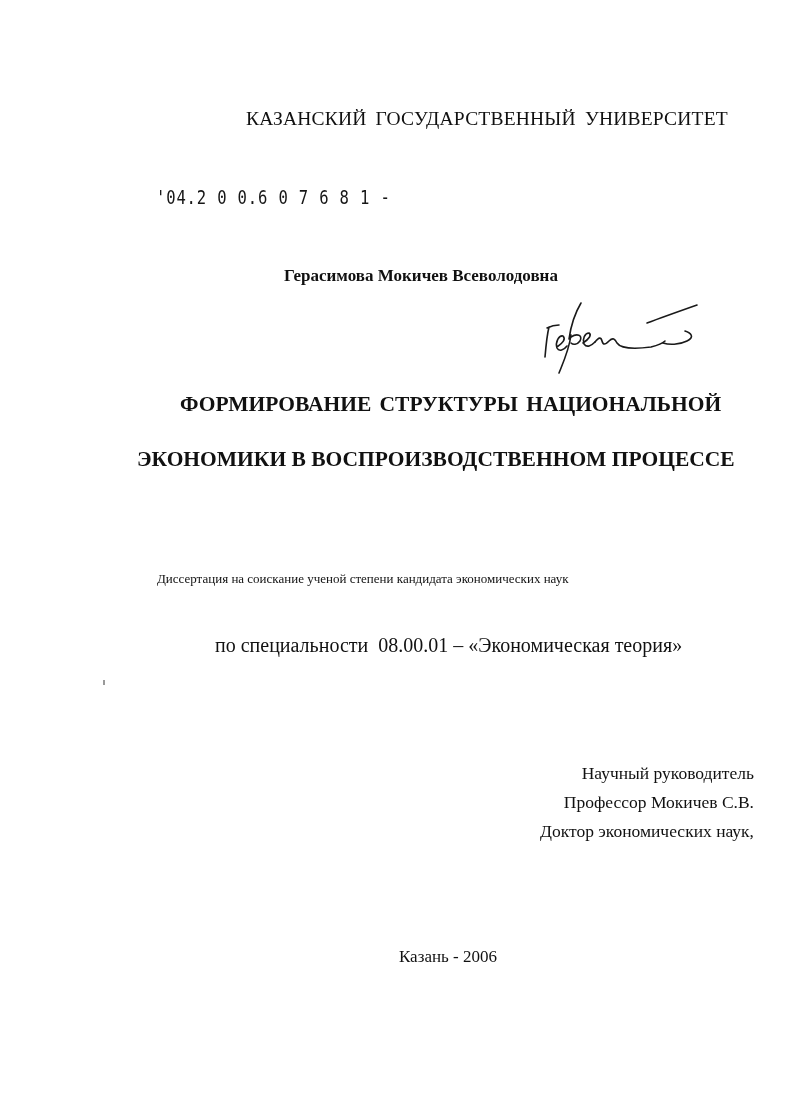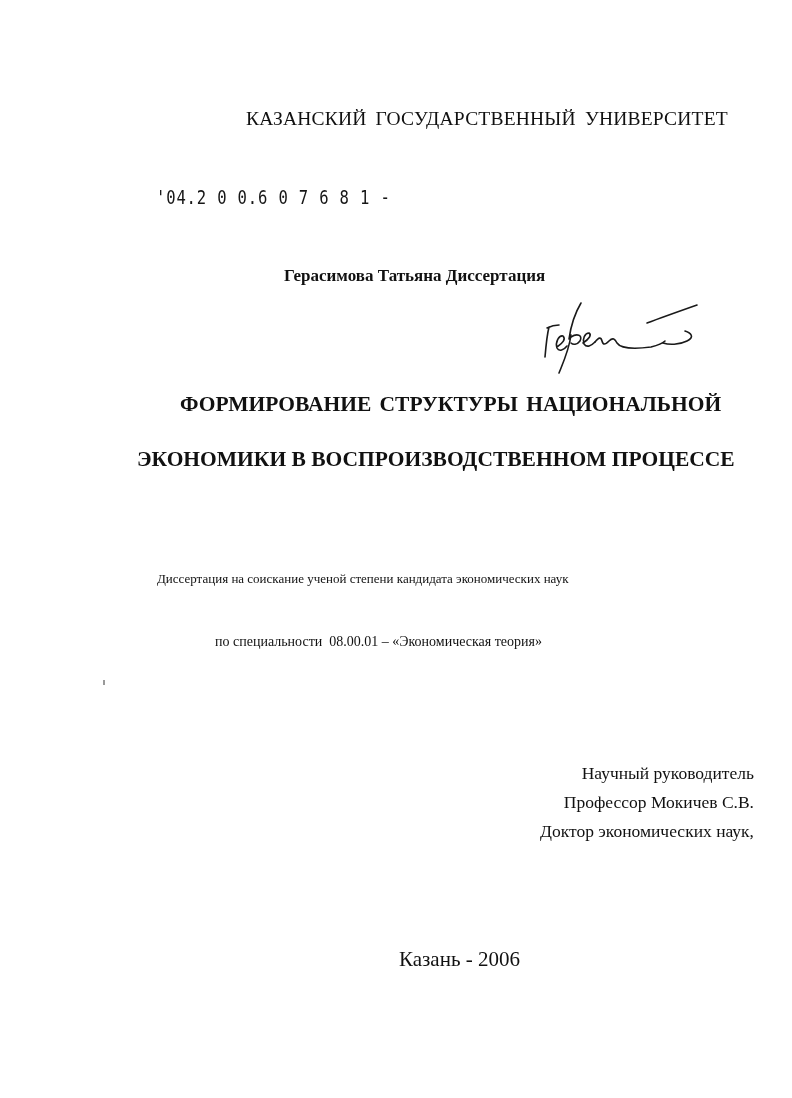--- a/index.html
+++ b/index.html
@@ -47,48 +47,48 @@
       text-align: right;
     }
     .title-1 { left: 180px; top: 392px; word-spacing: 3px; }
     .title-2 { left: 137px; top: 428px; margin-top: 19px; }
     .subtitle {
       left: 157px; top: 571px;
       font-size: 13px;
     }
     .specialty {
       left: 215px; top: 634px;
-      font-size: 14px;
+      font-size: 20px;
       white-space: pre;
     }
     .speck {
       left: 103px; top: 680px;
       width: 2px; height: 5px;
       background: #9a9a9a;
     }
     .supervisor {
       right: 38px; top: 759px;
       text-align: right;
       font-size: 17.5px;
       line-height: 29px;
     }
     .supervisor div { white-space: nowrap; }
     .city-year {
       left: 399px; top: 947px;
-      font-size: 21px;
+      font-size: 17px;
     }
   </style>
 </head>
 <body>
 
 <div class="abs university">КАЗАНСКИЙ  ГОСУДАРСТВЕННЫЙ  УНИВЕРСИТЕТ</div>
 
 <div class="abs stamp">'04.2 0 0.6  0 7 6 8 1 -</div>
 
-<div class="abs author">Герасимова Татьяна Диссертация</div>
+<div class="abs author">Герасимова Мокичев Всеволодовна</div>
 
 <div class="abs signature">
   <svg width="175" height="85" viewBox="0 0 175 85" fill="none" stroke="#1a1a1a" stroke-width="1.6" stroke-linecap="round" stroke-linejoin="round">
 
     <path d="M10 62 C 11 50, 12 40, 14 32 M12 33 C 16 31, 20 30, 24 30"></path>
 
     <path d="M22 52 C 28 48, 31 44, 28 41 C 24 40, 20 47, 22 53 C 24 57, 29 55, 32 51"></path>
 
     <path d="M34 44 C 36 30, 40 18, 46 8 M36 40 C 34 55, 28 68, 24 78"></path>
     <path d="M36 42 C 42 38, 48 40, 45 46 C 42 50, 38 50, 36 48"></path>

